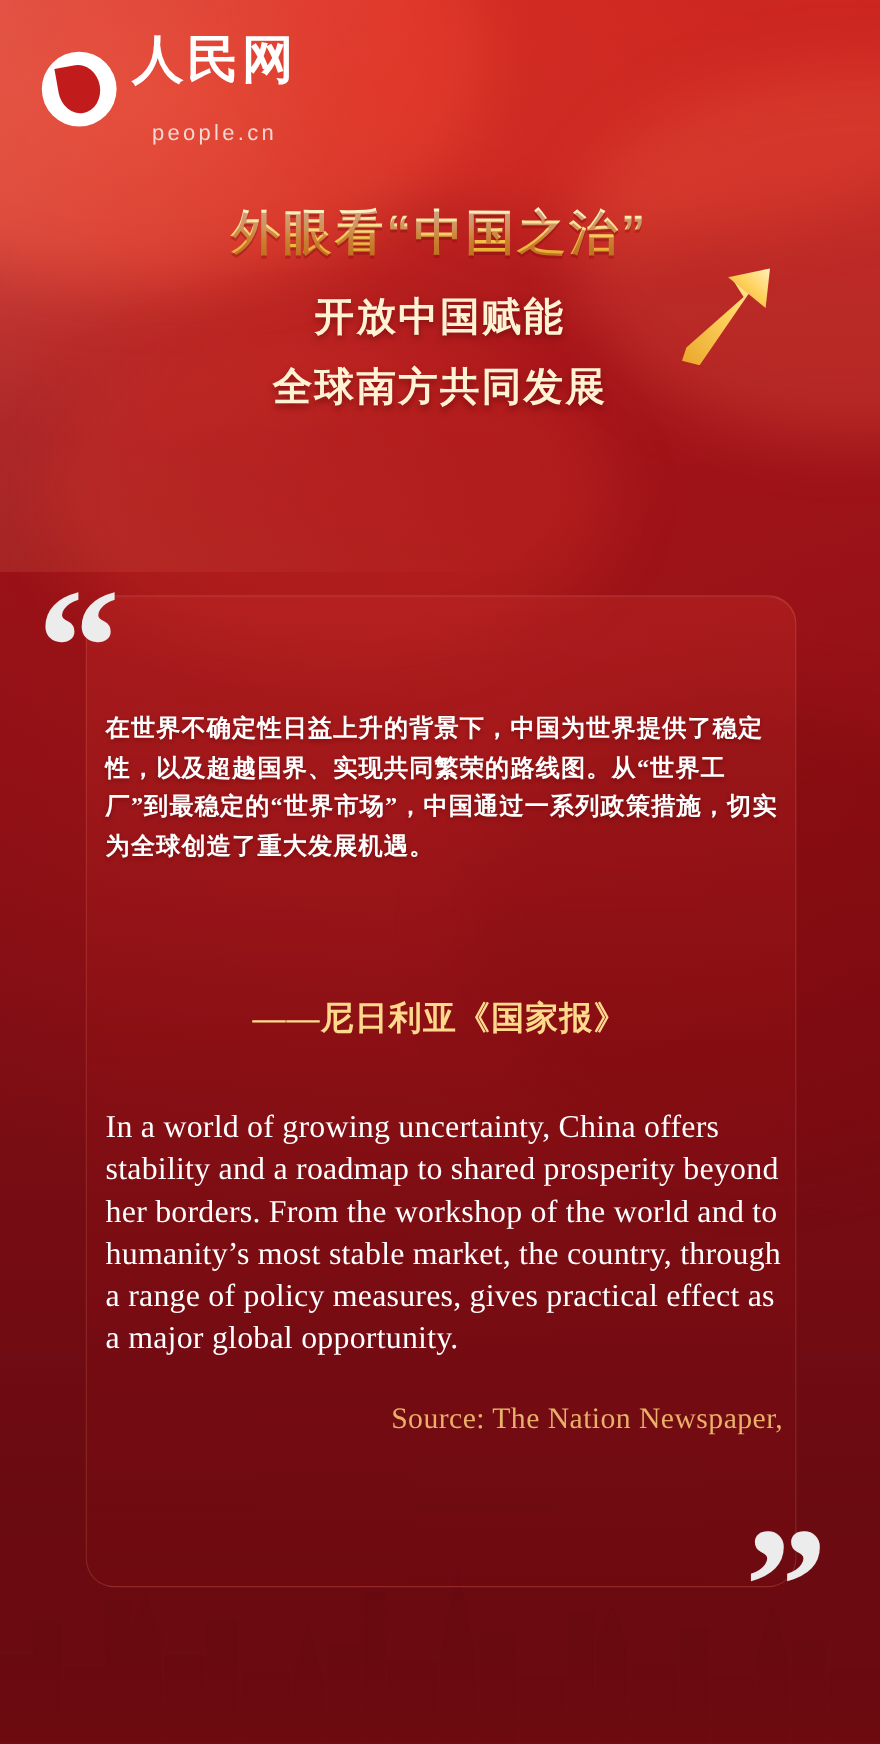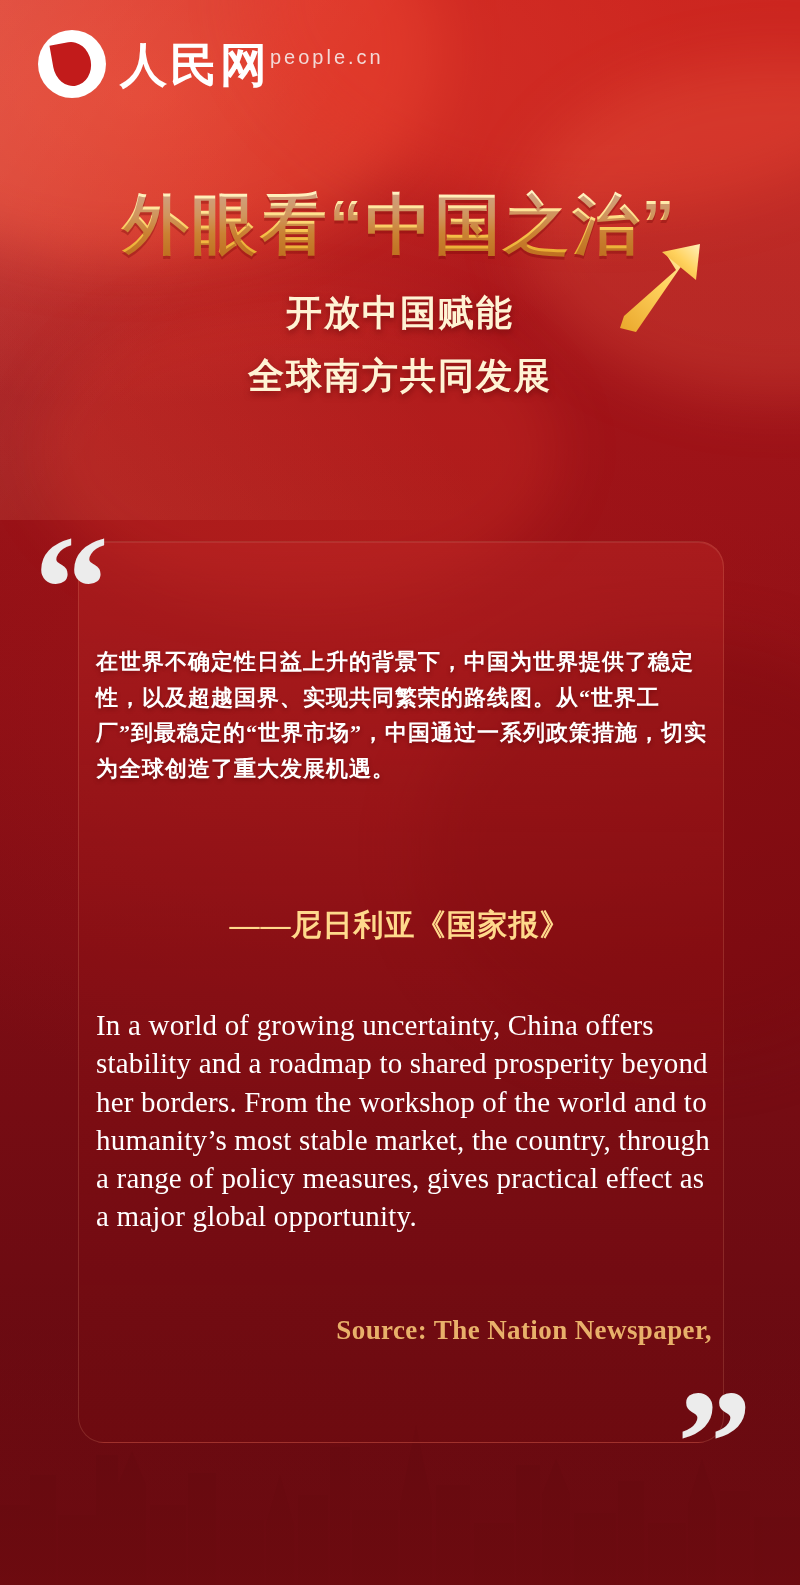--- a/index.html
+++ b/index.html
@@ -59,46 +59,47 @@
   }
   .logo-mark::after {
     content: "";
     position: absolute;
     left: 15px; top: 12px;
     width: 38px; height: 44px;
     border-radius: 0 60% 60% 60%;
     background: #c21b1b;
     transform: rotate(-10deg);
   }
-  .logo-text-wrap { display: flex; flex-direction: row; line-height: 1; }
+  .logo-text-wrap { display: flex; flex-direction: column; line-height: 1; gap: 28px; }
   .logo-cn {
     font-size: 47px;
     font-weight: bold;
     color: #ffffff;
     letter-spacing: 3px;
     font-family: "Liberation Sans", "DejaVu Sans", sans-serif;
   }
   .logo-en {
     margin-top: 6px;
     font-size: 20px;
     letter-spacing: 3px;
     color: #f3d9d6;
     font-family: "Liberation Sans", sans-serif;
+    text-align: center;
   }
 
   
   .title-block {
     position: absolute;
     left: 0;
     top: 188px;
     width: 800px;
     text-align: center;
   }
   .title-main {
-    font-size: 66px;
+    font-size: 44px;
     font-weight: bold;
     letter-spacing: 3px;
     line-height: 1.1;
     font-family: "Liberation Sans", "DejaVu Sans", sans-serif;
     background: linear-gradient(180deg, #fff6cf 0%, #ffe08a 38%, #f6c24a 62%, #e2a227 100%);
     -webkit-background-clip: text;
     background-clip: text;
     color: transparent;
     text-shadow: 0 3px 0 rgba(120,10,10,0.35);
     padding: 0 40px;
@@ -197,25 +198,24 @@
     letter-spacing: 0.2px;
   }
   .en-source {
     position: absolute;
     left: 150px;
     top: 1272px;
     width: 562px;
     text-align: right;
     font-family: "Liberation Serif", "DejaVu Serif", serif;
     font-size: 27px;
-    font-weight: bold;
+    font-weight: normal;
     color: #e8b06a;
     line-height: 1.33;
     letter-spacing: 0.4px;
-    margin-top: 41px;
   }
 
   
   .skyline {
     position: absolute;
     left: 0;
     bottom: 0;
     width: 800px;
     height: 230px;
     pointer-events: none;

